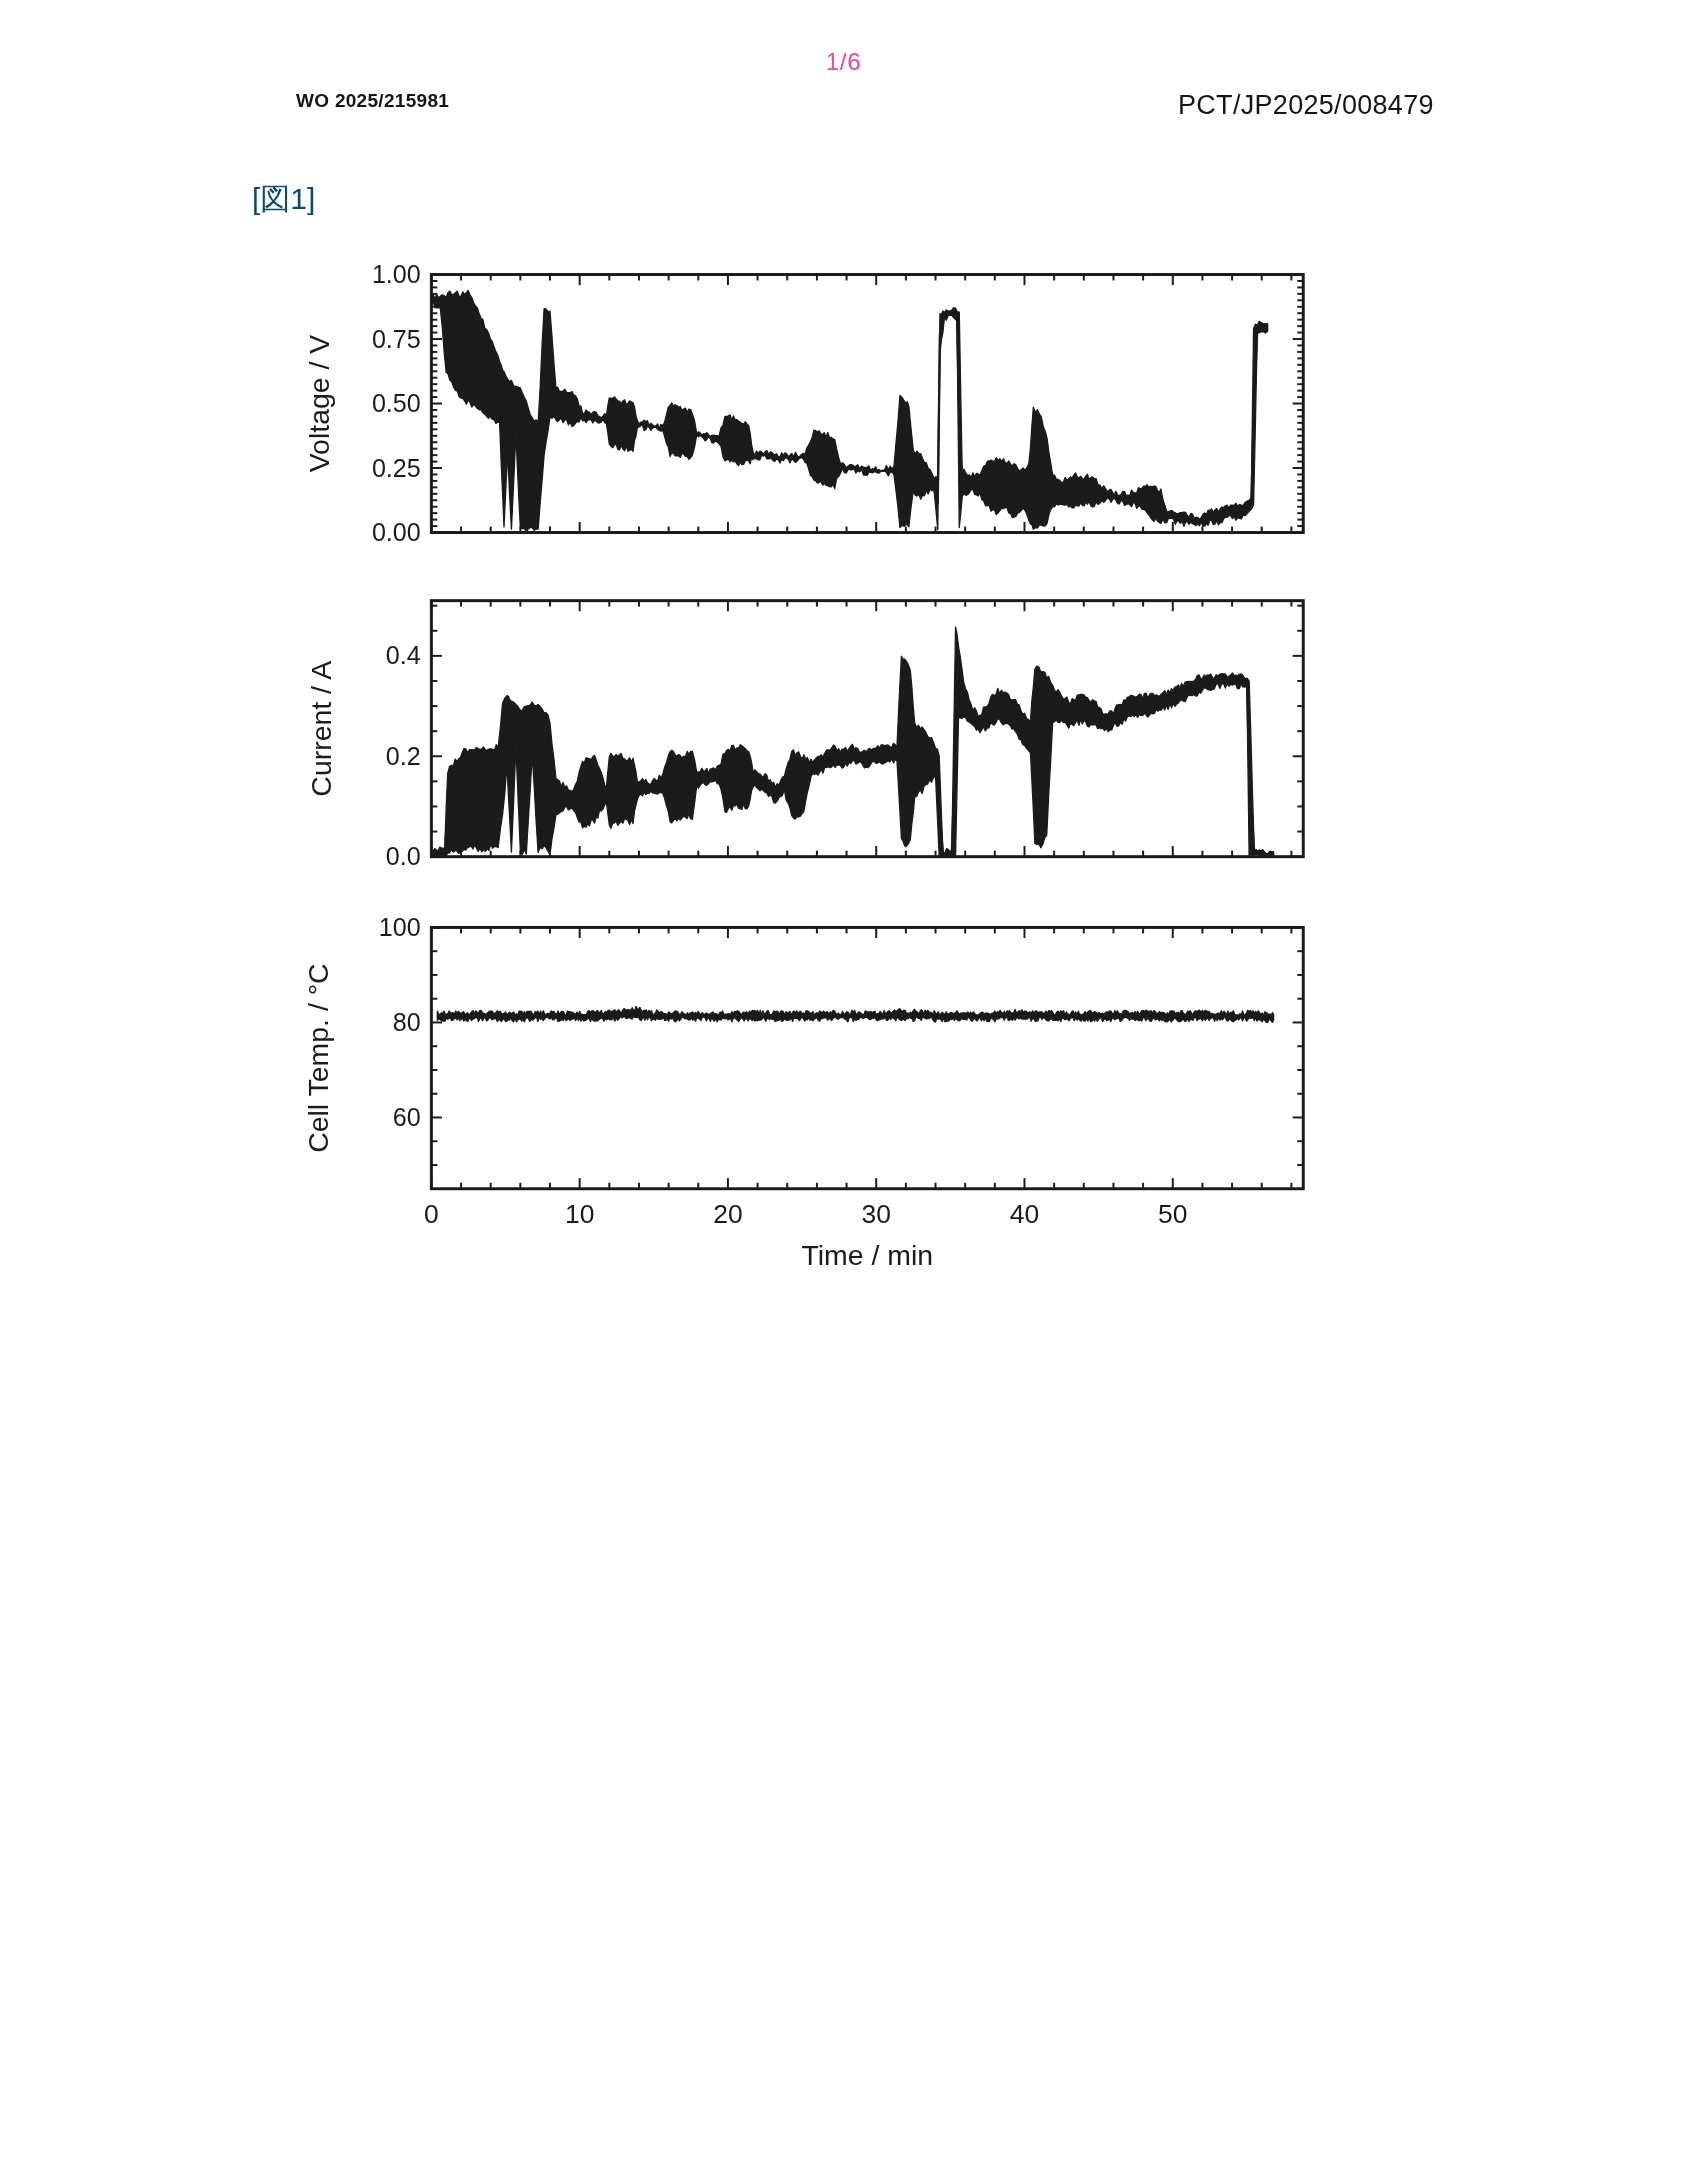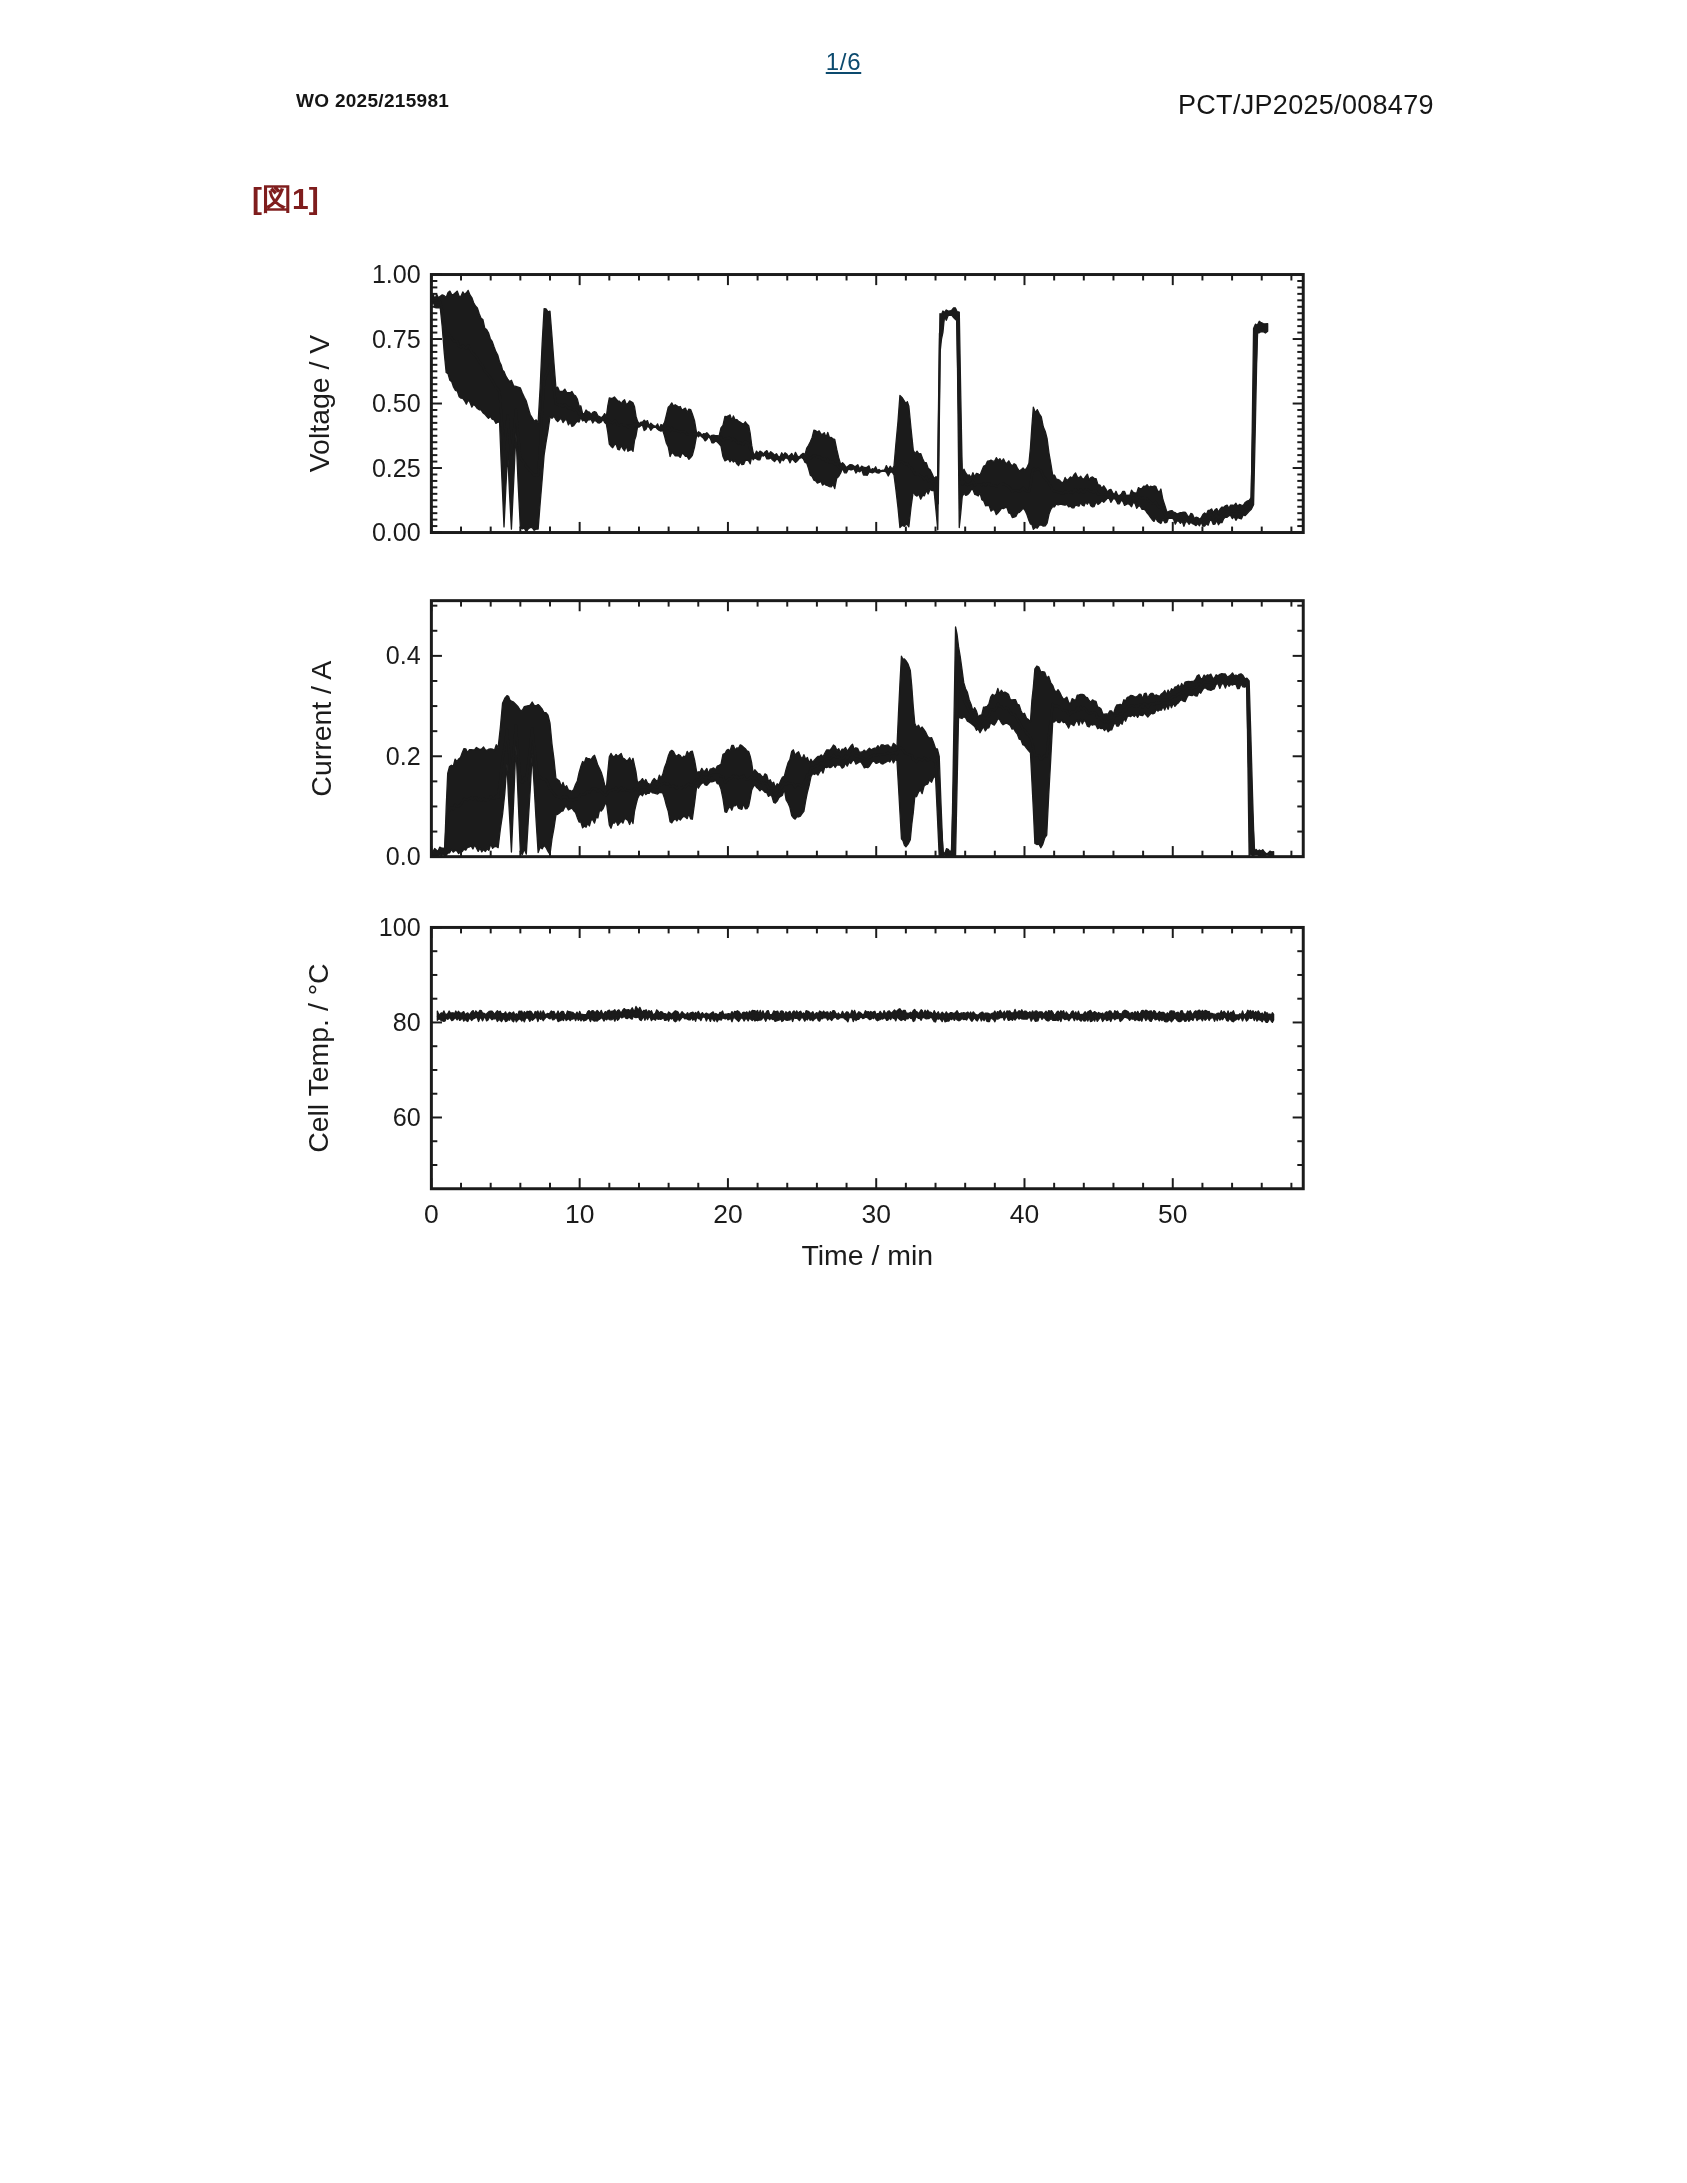--- a/index.html
+++ b/index.html
@@ -7,38 +7,37 @@
     position:relative;
     width:1687px;height:2183px;
     background:#ffffff;
     font-family:"Liberation Sans", sans-serif;
     color:#1b1b1b;
     overflow:hidden;
   }
   .sheet-number{
     position:absolute;top:48px;left:0;right:0;
     text-align:center;
-    font-size:24px;font-weight:400;color:#0c4a6e;
+    font-size:24px;font-weight:400;color:#ec4899;
     letter-spacing:0.7px;
-    text-decoration:underline;
   }
   .pub-left{
     position:absolute;top:90px;left:296px;
     font-size:19px;font-weight:700;color:#151515;
     letter-spacing:0.3px;
     text-align:center;
   }
   .pub-right{
     position:absolute;top:90px;left:1178px;
     font-size:27px;font-weight:400;color:#151515;
     letter-spacing:0.3px;
   }
   .fig-label{
     position:absolute;top:179px;left:252px;
-    font-size:30px;font-weight:700;color:#7f1d1d;
+    font-size:30px;font-weight:400;color:#0c4a6e;
   }
   #fig1{position:absolute;top:0;left:0;}
   svg text{font-family:"Liberation Sans", sans-serif;fill:#1b1b1b;}
 </style>
 </head>
 <body>
 
 <div class="page">
   <div class="sheet-number">1/6</div>
   <div class="pub-left">WO 2025/215981</div>

